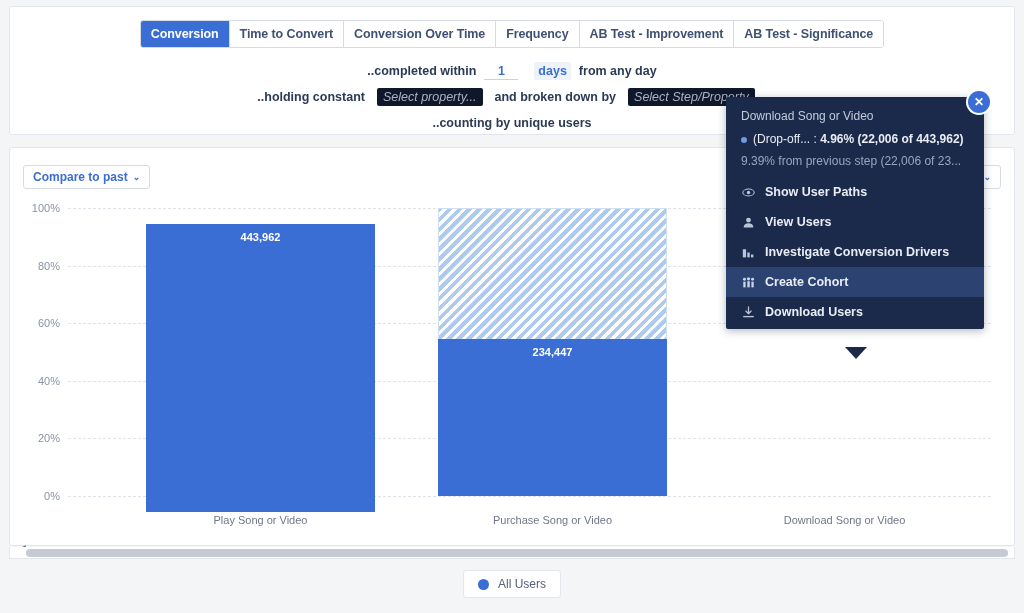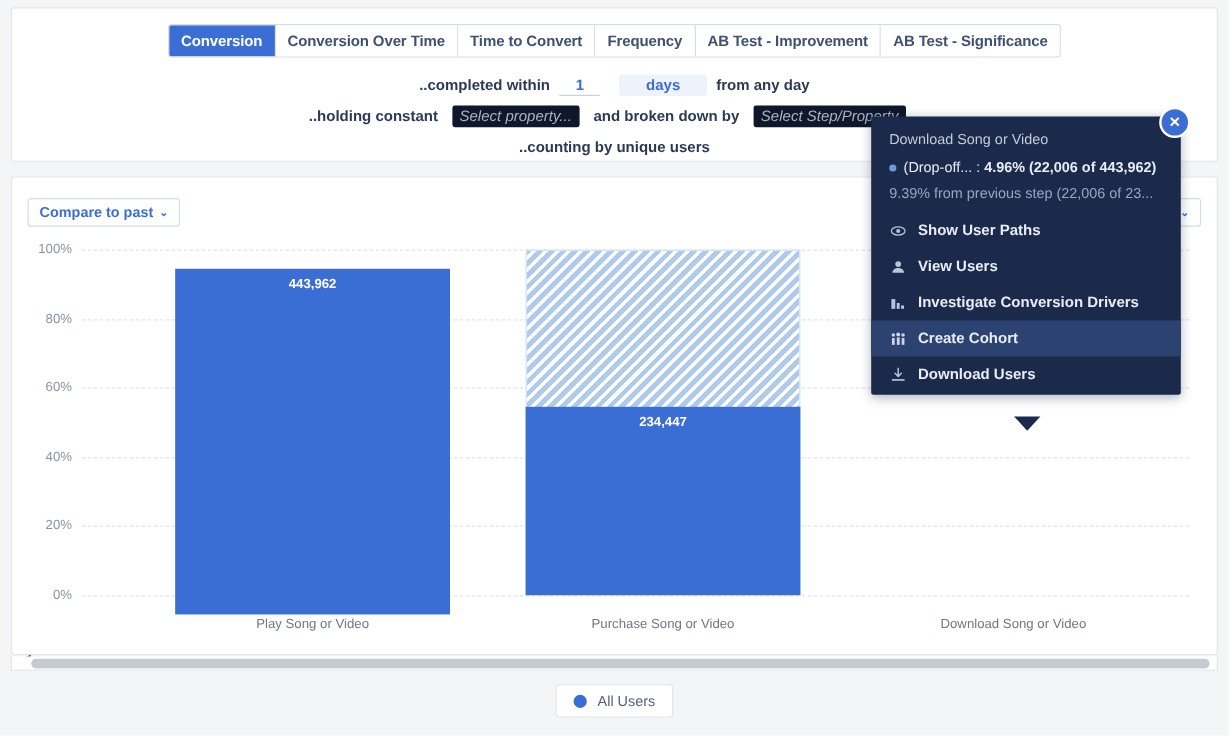--- a/index.html
+++ b/index.html
@@ -95,21 +95,21 @@
     font-family: "Liberation Sans", sans-serif;
     font-size: 12.5px;
     font-weight: bold;
     padding: 1px 0;
     margin: 0 8px;
     outline: none;
   }
   .chip {
     color: #3b6ed4;
     background: #eef2fb;
-    padding: 2px 22px;
+    padding: 2px 4px;
     border-radius: 2px;
     margin: 0 8px;
     cursor: pointer;
     font-weight: bold;
   }
   .ph {
     color: #a9b2c4;
     background: #0f172a;
     padding: 2px 6px;
     border-radius: 2px;
@@ -376,22 +376,22 @@
   .popup-item .pic { width: 14px; display: flex; justify-content: center; color: #b9c4d8; }
 </style>
 </head>
 <body>
 
 <div class="panel" id="top-panel">
 
   <div class="tab-row">
     <div class="tab-group">
       <div class="tab active">Conversion</div>
+      <div class="tab">Time to Convert</div>
       <div class="tab">Conversion Over Time</div>
-      <div class="tab">Time to Convert</div>
       <div class="tab">Frequency</div>
       <div class="tab">AB Test - Improvement</div>
       <div class="tab">AB Test - Significance</div>
     </div>
   </div>
 
   <div class="filter-line" id="filter-line-1">
     <span class="lbl">..completed within</span>
     <input class="num-input" id="days-input" value="1" style="">
     <span class="chip">days</span>

